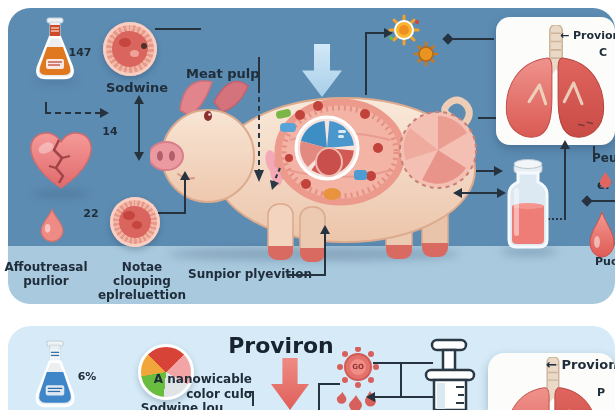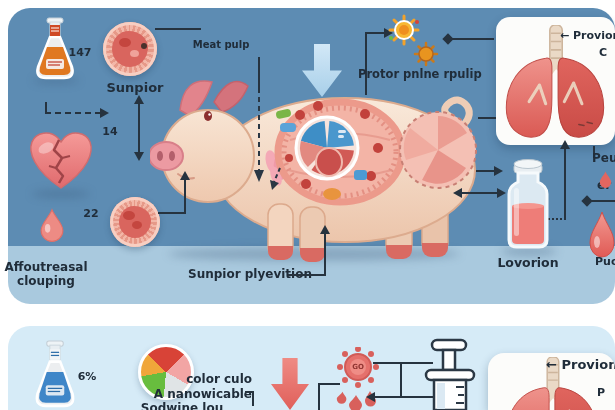--- a/index.html
+++ b/index.html
@@ -137,21 +137,21 @@
   </svg>
   <div class="lbl sm" style="left:64px;top:47px;width:32px">147</div>
 
   <div class="meat" style="left:103px;top:22px;width:54px;height:54px">
     <div class="core"></div>
     <div class="bit1" style="left:16px;top:16px"></div>
     <div class="bit2" style="left:27px;top:28px"></div>
     <div style="position:absolute;left:38px;top:21px;width:6px;height:6px;border-radius:50%;background:#4a312c"></div>
   </div>
   <div class="hl" style="left:155px;top:28px;width:46px"></div>
-  <div class="lbl" style="left:106px;top:80px;width:58px;font-size:13px">Sunpior</div>
+  <div class="lbl" style="left:106px;top:80px;width:58px;font-size:13px">Sodwine</div>
 
   <div class="vl" style="left:138px;top:102px;height:52px"></div>
   <div class="ah u" style="left:134px;top:95px"></div>
   <div class="ah d" style="left:134px;top:152px"></div>
 
   <div class="dv" style="left:45px;top:102px;height:12px"></div>
   <div class="dh" style="left:45px;top:112px;width:56px"></div>
   <div class="ah r" style="left:100px;top:108px"></div>
   <div class="lbl sm" style="left:100px;top:126px;width:20px">14</div>
 
@@ -177,28 +177,32 @@
   <div class="hl" style="left:158px;top:212px;width:28px"></div>
   <div class="vl" style="left:184px;top:178px;height:36px"></div>
   <div class="ah u" style="left:180px;top:171px"></div>
   <svg style="position:absolute;left:40px;top:208px" width="24" height="34" viewBox="0 0 22 30">
     <path d="M11 1 C14 8 21 14 21 20 A10 10 0 1 1 1 20 C1 14 8 8 11 1 Z" fill="#ed8b84" stroke="#de6f68"></path>
     <ellipse cx="7" cy="18" rx="2.5" ry="4" fill="#fff" opacity=".5"></ellipse>
   </svg>
 
   <div class="lbl" style="left:0;top:260px;width:92px">
     <div>Affoutreasal</div>
-    <div>clouping</div>
+    <div>purlior</div>
+  </div>
+  <div class="lbl" style="left:96px;top:260px;width:92px">
+    <div>Notae clouping</div>
+    <div>eplreluettion</div>
   </div>
   <div class="lbl nw" style="left:188px;top:267px;width:106px">Sunpior plyevition</div>
   <div class="hl" style="left:288px;top:274px;width:36px"></div>
   <div class="vl" style="left:324px;top:232px;height:44px"></div>
   <div class="ah u" style="left:320px;top:225px"></div>
 
-  <div class="lbl nw" style="left:186px;top:39px;width:70px;font-size:10px">Meat pulp</div>
+  <div class="lbl nw" style="left:186px;top:66px;width:70px;font-size:13px">Meat pulp</div>
   <div class="vl" style="left:258px;top:57px;height:36px"></div>
 
   <div class="blockarrow" style="left:302px;top:44px;width:40px;height:53px;
               background:linear-gradient(180deg,#d2e8f7,#a8cfe9);
               filter:drop-shadow(0 1px 2px rgba(40,70,100,.35))"></div>
 
   <div class="vl" style="left:365px;top:33px;height:62px"></div>
   <div class="hl" style="left:365px;top:32px;width:20px"></div>
   <div class="ah r" style="left:384px;top:28px"></div>
   <svg style="position:absolute;left:384px;top:12px" width="60" height="60" viewBox="0 0 60 60">
@@ -223,21 +227,20 @@
         <line x1="49" y1="42" x2="53" y2="42"></line>
       <line x1="34.5" y1="34.5" x2="37" y2="37"></line>
         <line x1="47" y1="47" x2="49.5" y2="49.5"></line>
       <line x1="49.5" y1="34.5" x2="47" y2="37"></line>
         <line x1="37" y1="47" x2="34.5" y2="49.5"></line>
     </g>
     <circle cx="42" cy="42" r="7" fill="#e8941f" stroke="#b5651d" stroke-width="1.5"></circle>
   </svg>
   <div class="hl" style="left:452px;top:38px;width:42px"></div>
   <div class="dia" style="left:444px;top:35px"></div>
-  <div class="lbl nw" style="left:358px;top:68px;width:120px;font-size:11.5px">Protor pnlne rpulip</div>
 
   <div class="panel" style="left:496px;top:17px;width:119px;height:128px;border-radius:14px">
     <svg style="position:absolute;left:2px;top:8px" width="114" height="116" viewBox="0 0 110 112">
       <defs>
         <linearGradient id="gL1" x1="0" y1="0" x2="0" y2="1">
             <stop offset="0" stop-color="#ef938c"></stop>
             <stop offset="1" stop-color="#da5a54"></stop>
           </linearGradient>
         <linearGradient id="gL2" x1="0" y1="0" x2="0" y2="1">
             <stop offset="0" stop-color="#e0655e"></stop>
@@ -270,21 +273,20 @@
   <div class="dt" style="left:544px;top:218px;width:22px"></div>
 
   <svg style="position:absolute;left:503px;top:158px" width="50" height="94" viewBox="0 0 50 94">
     <rect x="11" y="6" width="28" height="9" rx="3" fill="#e8eef2" stroke="#b9c6cf"></rect>
     <ellipse cx="25" cy="6" rx="14" ry="4.5" fill="#f2f6f8" stroke="#b9c6cf"></ellipse>
     <path d="M15 15 L15 24 Q6 28 6 36 L6 82 Q6 89 14 89 L36 89 Q44 89 44 82 L44 36 Q44 28 35 24 L35 15 Z" fill="#dce9f2" stroke="#f6fafc" stroke-width="3"></path>
     <path d="M9 48 L41 48 L41 82 Q41 86 36 86 L14 86 Q9 86 9 82 Z" fill="#ee7d78"></path>
     <ellipse cx="25" cy="48" rx="16" ry="3" fill="#f4968f"></ellipse>
     <rect x="11" y="30" width="5" height="48" rx="2.5" fill="#fff" opacity=".45"></rect>
   </svg>
-  <div class="lbl nw" style="left:486px;top:256px;width:84px;font-size:12.5px">Lovorion</div>
   <div class="hl" style="left:476px;top:170px;width:20px"></div>
   <div class="ah r" style="left:494px;top:166px"></div>
   <div class="hl" style="left:461px;top:192px;width:38px"></div>
   <div class="ah l" style="left:453px;top:188px"></div>
   <div class="ah r" style="left:497px;top:188px"></div>
 
   <div class="lbl xs nw" style="left:592px;top:151px">Peu</div>
   <div class="lbl xs nw" style="left:597px;top:178px">er</div>
   <svg style="position:absolute;left:599px;top:171px" width="13" height="17" viewBox="0 0 22 30">
     <path d="M11 1 C14 8 21 14 21 20 A10 10 0 1 1 1 20 C1 14 8 8 11 1 Z" fill="#e26660"></path>
@@ -313,24 +315,25 @@
     <line x1="17" y1="47" x2="31" y2="47" stroke="#2d6da8" stroke-width="1.2"></line>
     <line x1="17" y1="50" x2="29" y2="50" stroke="#2d6da8" stroke-width="1.2"></line>
   </svg>
   <div class="lbl sm" style="left:72px;top:371px;width:30px">6%</div>
 
   <div style="position:absolute;left:138px;top:344px;width:50px;height:50px;border-radius:50%;
               border:3px solid #fff;box-shadow:0 3px 6px rgba(30,60,90,.25);
               background:conic-gradient(#d84337 0 45deg,#f2a5a4 45deg 120deg,#e0e4e6 120deg 185deg,#68bd3e 185deg 260deg,#f0a63a 260deg 315deg,#d84337 315deg 360deg)"></div>
   <div class="lbl" style="left:122px;top:401px;width:120px">Sodwine lou</div>
 
+  <div class="ttl" style="left:203px;top:334px;width:156px;font-size:22px">Proviron</div>
 
   <div class="lbl" style="left:145px;top:372px;width:107px;text-align:right;line-height:15px">
+    <div>A nanowicable</div>
     <div>color culo</div>
-    <div>A nanowicable</div>
   </div>
   <div class="hl" style="left:245px;top:391px;width:9px"></div>
   <div class="vl" style="left:252px;top:391px;height:15px"></div>
 
   <div class="blockarrow" style="left:271px;top:358px;width:38px;height:52px;
               background:linear-gradient(180deg,#ef8b84,#e05f5a);
               filter:drop-shadow(0 1px 2px rgba(120,30,30,.35))"></div>
 
   <svg style="position:absolute;left:328px;top:347px" width="56" height="63" viewBox="0 0 56 63">
     <g fill="#d8605c">

